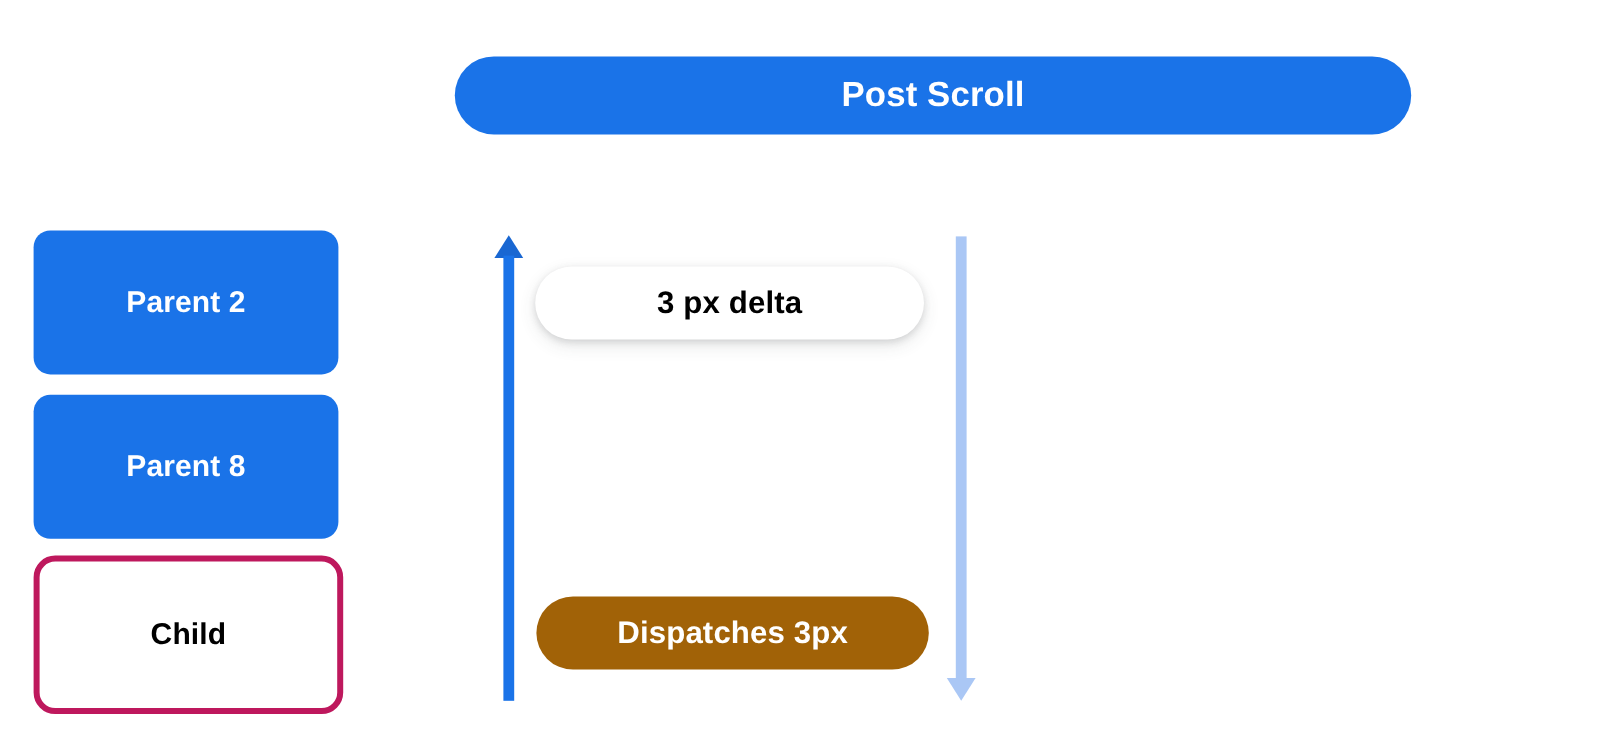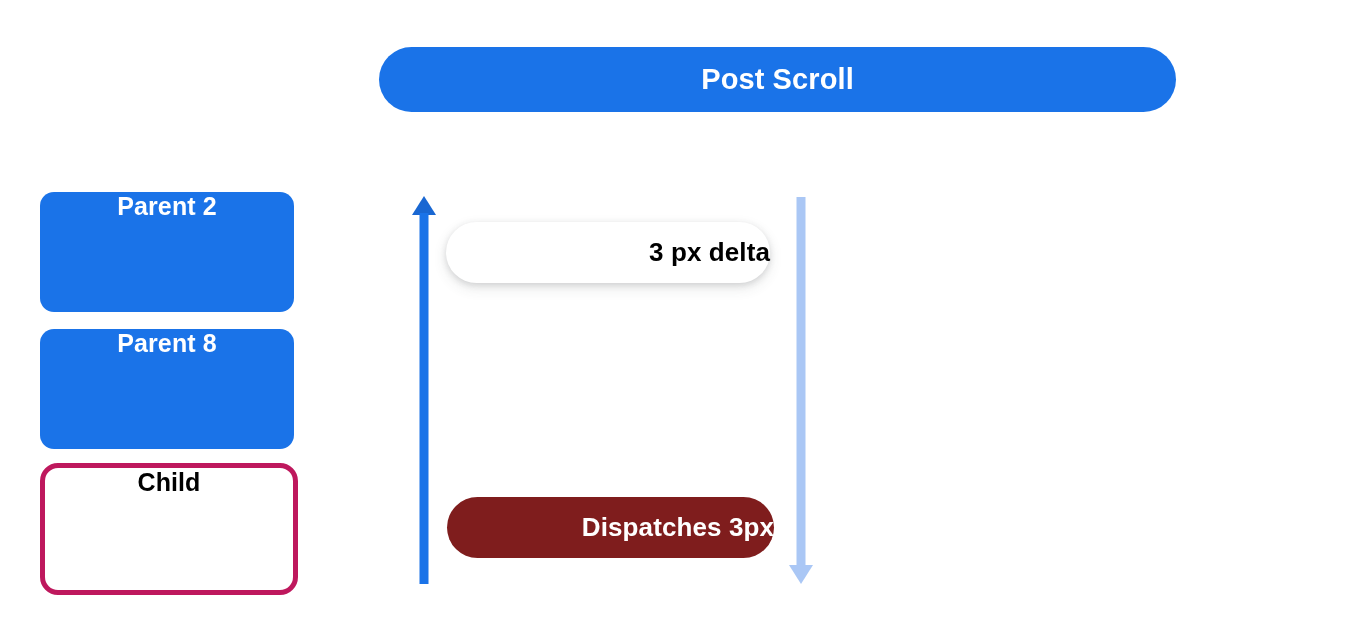--- a/index.html
+++ b/index.html
@@ -40,25 +40,25 @@
   }
 
   
   .stack {
     position: absolute;
     left: 28px;
     top: 192px;
   }
   .node {
     position: absolute;
-    left: 12px;
+    left: 0;
     width: 254px;
     border-radius: 14px;
     display: flex;
-    align-items: flex-start;
+    align-items: center;
     justify-content: center;
     box-sizing: border-box;
   }
   .node-label {
     font-size: 25px;
     font-weight: bold;
     letter-spacing: 0.1px;
   }
   .node--filled {
     background: #1a73e8;
@@ -134,21 +134,21 @@
   .arrow-down .arrow-head {
     bottom: 0;
     border-top: 19px solid #aac7f5;
   }
 
   
   .pill {
     position: absolute;
     display: flex;
     align-items: center;
-    justify-content: flex-end;
+    justify-content: center;
     border-radius: 999px;
     box-sizing: border-box;
   }
   .pill-label {
     font-size: 26px;
     font-weight: bold;
     letter-spacing: 0.1px;
   }
 
   .pill--white {
@@ -159,21 +159,21 @@
     background: #ffffff;
     box-shadow: 0 2px 6px rgba(60,64,67,0.16), 0 5px 14px rgba(60,64,67,0.12);
   }
   .pill--white .pill-label { color: #000000; }
 
   .pill--blue {
     left: 447px;
     top: 497px;
     width: 327px;
     height: 61px;
-    background: #7f1d1d;
+    background: #a16207;
   }
   .pill--blue .pill-label { color: #ffffff; }
 </style>
 </head>
 <body>
 
 <div class="stage">
 
   <div class="banner">
     <span class="banner-label">Post Scroll</span>

